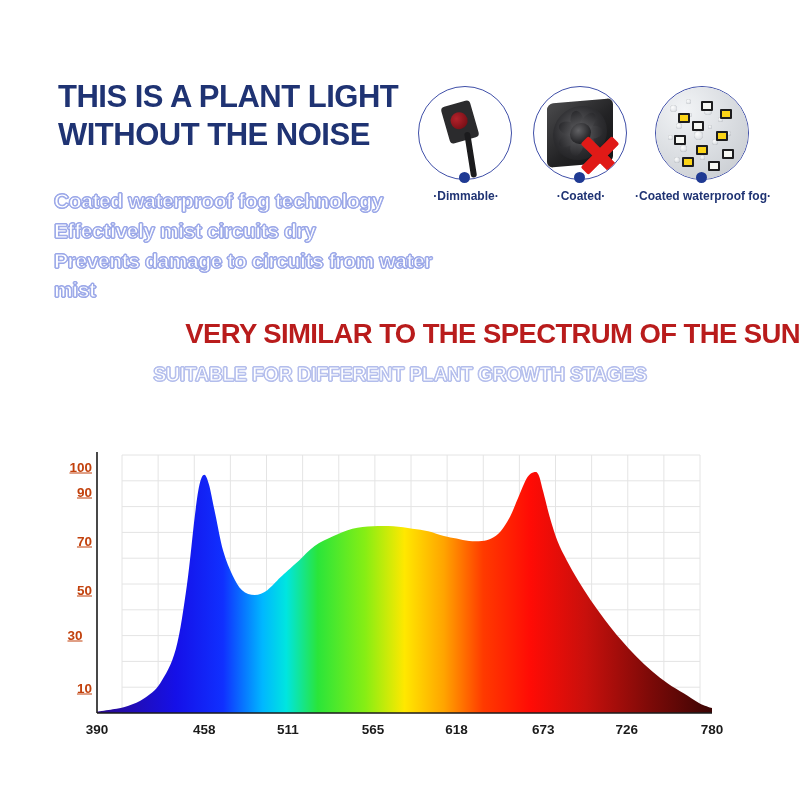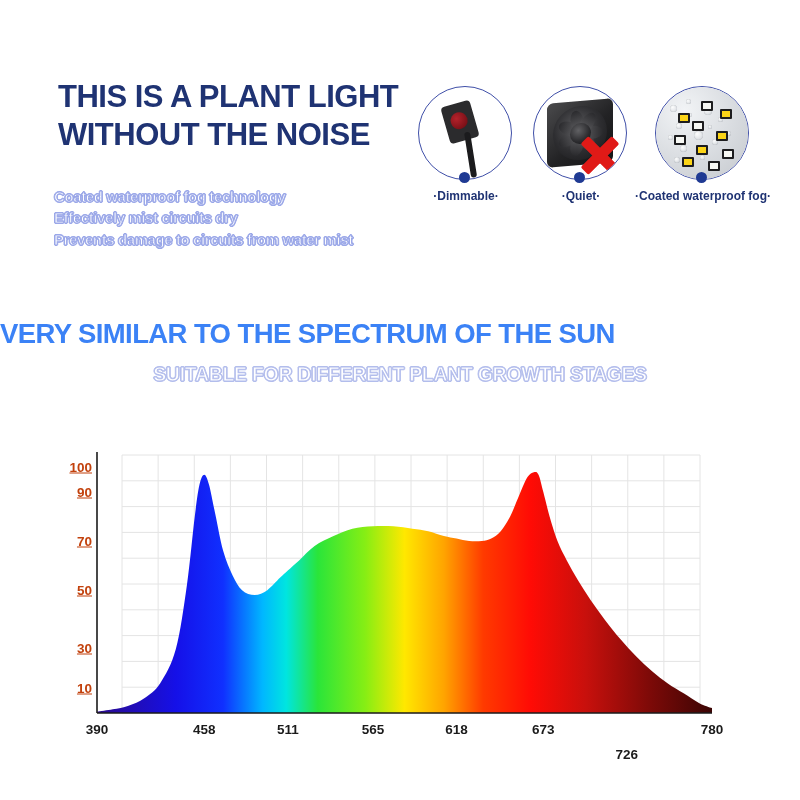--- a/index.html
+++ b/index.html
@@ -29,21 +29,21 @@
     white-space: pre-line;
   }
 
   #feature-lines {
     position: absolute;
     left: 54px;
     top: 186px;
     width: 400px;
   }
   .feature-line {
-    font-size: 15px;
+    font-size: 21px;
     font-weight: 700;
     line-height: 1.42;
     letter-spacing: -0.4px;
     color: #ffffff;
     -webkit-text-stroke: 1px #9aa7e8;
     text-shadow:
       -1px 0 #9aa7e8, 1px 0 #9aa7e8,
       0 -1px #9aa7e8, 0 1px #9aa7e8;
   }
 
@@ -203,25 +203,25 @@
     box-sizing: border-box;
   }
   .led-chip.white { background: #f7f8f4; }
 
   
   #spectrum-title {
     position: absolute;
     left: 0;
     top: 318px;
     width: 800px;
-    text-align: left;
+    text-align: right;
     font-size: 27.5px;
     font-weight: 700;
     letter-spacing: -0.6px;
-    color: #3b82f6;
+    color: #b91c1c;
   }
   #spectrum-subtitle {
     position: absolute;
     left: 0;
     top: 363px;
     width: 800px;
     text-align: center;
     font-size: 19.5px;
     font-weight: 700;
     letter-spacing: -0.3px;
@@ -310,21 +310,21 @@
         <div class="fan-blade" style="transform:rotate(306deg)"></div>
         <div class="fan-hub"></div>
       </div>
     </div>
     <div class="red-x">
         <span></span>
         <span></span>
       </div>
   </div>
   <div class="icon-dot"></div>
-  <div class="icon-label">·Quiet·</div>
+  <div class="icon-label">·Coated·</div>
 </div>
 
 <div class="icon-badge" id="badge-coated">
   <div class="icon-circle">
     <div class="led-board">
       <div class="droplet" style="left:14px;top:18px;width:7px;height:7px"></div>
       <div class="droplet" style="left:30px;top:12px;width:5px;height:5px"></div>
       <div class="droplet" style="left:48px;top:20px;width:8px;height:8px"></div>
       <div class="droplet" style="left:62px;top:30px;width:5px;height:5px"></div>
       <div class="droplet" style="left:20px;top:36px;width:6px;height:6px"></div>
@@ -407,29 +407,29 @@
           <stop offset="89.74%" stop-color="#7e0a08"></stop>
           <stop offset="100.00%" stop-color="#3b0504"></stop>
         </linearGradient>
       </defs>
       <path d="M 97 281.77142857142854 C 99.62820512820512 281.3619047619047 107.51282051282051 280.3380952380952 112.76923076923077 279.3142857142857 C 118.02564102564104 278.29047619047617 123.28205128205128 277.4714285714286 128.53846153846155 275.62857142857143 C 133.7948717948718 273.7857142857143 139.05128205128207 271.9428571428572 144.30769230769232 268.25714285714287 C 149.56410256410257 264.57142857142856 154.82051282051282 261.7047619047619 160.07692307692307 253.5142857142857 C 165.33333333333331 245.3238095238095 171.3782051282051 235.49523809523808 175.84615384615384 219.1142857142857 C 180.31410256410257 202.73333333333332 183.73076923076923 177.34285714285713 186.8846153846154 155.22857142857143 C 190.03846153846155 133.11428571428573 192.66666666666669 103.21904761904763 194.76923076923077 86.42857142857144 C 196.87179487179486 69.63809523809526 197.92307692307693 61.447619047619064 199.5 54.485714285714295 C 201.07692307692307 47.523809523809526 202.65384615384616 44.657142857142844 204.23076923076923 44.657142857142844 C 205.8076923076923 44.657142857142844 207.12179487179486 47.933333333333344 208.96153846153845 54.485714285714295 C 210.80128205128204 61.038095238095245 212.90384615384616 72.91428571428571 215.26923076923077 83.97142857142856 C 217.6346153846154 95.02857142857141 220.2628205128205 110.59047619047618 223.15384615384613 120.82857142857142 C 226.04487179487177 131.06666666666666 229.46153846153845 138.84761904761905 232.6153846153846 145.4 C 235.76923076923077 151.95238095238096 238.39743589743588 156.86666666666667 242.07692307692307 160.14285714285717 C 245.75641025641025 163.41904761904766 250.48717948717947 165.05714285714288 254.69230769230768 165.05714285714288 C 258.8974358974359 165.05714285714288 263.1025641025641 163.00952380952384 267.3076923076923 160.14285714285717 C 271.51282051282055 157.2761904761905 276.5064102564102 151.13333333333335 279.9230769230769 147.85714285714286 C 283.3397435897436 144.58095238095237 284.6538461538462 143.35238095238094 287.8076923076923 140.48571428571427 C 290.96153846153845 137.6190476190476 294.3782051282051 134.75238095238095 298.8461538461538 130.65714285714284 C 303.31410256410254 126.56190476190476 308.83333333333337 120.0095238095238 314.61538461538464 115.91428571428571 C 320.3974358974359 111.81904761904762 327.2307692307692 108.95238095238095 333.53846153846155 106.08571428571429 C 339.84615384615387 103.21904761904763 345.89102564102564 100.35238095238095 352.46153846153845 98.71428571428572 C 359.03205128205127 97.07619047619049 366.12820512820514 96.66666666666667 372.96153846153845 96.25714285714287 C 379.79487179487177 95.84761904761906 386.89102564102564 95.84761904761906 393.46153846153845 96.25714285714287 C 400.03205128205127 96.66666666666667 406.6025641025641 97.89523809523811 412.38461538461536 98.71428571428572 C 418.16666666666663 99.53333333333333 422.89743589743586 99.94285714285712 428.15384615384613 101.17142857142855 C 433.4102564102564 102.39999999999998 439.1923076923077 104.85714285714286 443.9230769230769 106.08571428571429 C 448.65384615384613 107.31428571428572 452.33333333333337 107.72380952380952 456.53846153846155 108.54285714285714 C 460.7435897435897 109.36190476190477 464.9487179487179 110.5904761904762 469.15384615384613 111 C 473.35897435897436 111.4095238095238 478.0897435897436 111.4095238095238 481.7692307692308 111 C 485.44871794871796 110.5904761904762 488.07692307692315 110.18095238095239 491.2307692307693 108.54285714285714 C 494.3846153846154 106.9047619047619 497.53846153846155 104.85714285714283 500.6923076923077 101.17142857142855 C 503.8461538461538 97.48571428571427 507 92.57142857142858 510.15384615384613 86.42857142857144 C 513.3076923076923 80.2857142857143 516.724358974359 70.86666666666667 519.6153846153846 64.31428571428572 C 522.5064102564103 57.761904761904766 525.1346153846154 50.80000000000002 527.5 47.11428571428573 C 529.8653846153846 43.42857142857144 531.9679487179487 42.6095238095238 533.8076923076924 42.19999999999999 C 535.647435897436 41.79047619047618 536.9615384615385 41.380952380952365 538.5384615384615 44.657142857142844 C 540.1153846153846 47.93333333333332 541.4294871794871 54.89523809523809 543.2692307692307 61.85714285714286 C 545.1089743589744 68.81904761904762 547.2115384615385 78.23809523809526 549.5769230769231 86.42857142857144 C 551.9423076923077 94.61904761904763 554.5705128205128 103.62857142857143 557.4615384615385 111 C 560.3525641025641 118.37142857142857 563.5064102564103 124.10476190476189 566.9230769230769 130.65714285714284 C 570.3397435897435 137.2095238095238 574.0192307692307 143.76190476190476 577.9615384615385 150.31428571428572 C 581.9038461538462 156.86666666666667 586.1089743589744 163.41904761904763 590.5769230769231 169.9714285714286 C 595.0448717948718 176.52380952380955 599.775641025641 183.07619047619048 604.7692307692307 189.62857142857143 C 609.7628205128204 196.1809523809524 615.2820512820513 203.14285714285714 620.5384615384615 209.28571428571428 C 625.7948717948718 215.42857142857142 631.051282051282 221.16190476190476 636.3076923076923 226.4857142857143 C 641.5641025641025 231.80952380952382 646.8205128205128 236.72380952380954 652.0769230769231 241.22857142857143 C 657.3333333333334 245.73333333333332 662.5897435897435 249.82857142857142 667.8461538461538 253.5142857142857 C 673.1025641025641 257.2 678.3589743589744 260.06666666666666 683.6153846153846 263.34285714285716 C 688.8717948717949 266.61904761904765 694.6538461538462 270.7142857142857 699.3846153846154 273.1714285714286 C 704.1153846153845 275.62857142857143 709.8974358974359 277.26666666666665 712 278.0857142857143 L 712 283 L 97 283 Z" fill="url(#specgrad)"></path>
       <line x1="97" y1="22" x2="97" y2="283" stroke="#1b1b1b" stroke-width="1.6"></line>
       <line x1="97" y1="283" x2="712" y2="283" stroke="#1b1b1b" stroke-width="1.6"></line>
     </svg>
   <div id="y-axis-labels">
       <div class="y-tick" style="top: 258.429px;">10</div>
-      <div class="y-tick" style="top: 218px;">30</div>
+      <div class="y-tick" style="top: 205px; text-align: center;">30</div>
       <div class="y-tick" style="top: 160.143px;">50</div>
       <div class="y-tick" style="top: 111px;">70</div>
       <div class="y-tick" style="top: 61.8571px;">90</div>
       <div class="y-tick" style="top: 37.2857px;">100</div>
     </div>
   <div id="x-axis-labels">
       <div class="x-tick" style="left: 97px; text-align: center;">390</div>
       <div class="x-tick" style="left: 204.231px;">458</div>
       <div class="x-tick" style="left: 287.808px;">511</div>
       <div class="x-tick" style="left: 372.962px;">565</div>
       <div class="x-tick" style="left: 456.538px; text-align: center;">618</div>
       <div class="x-tick" style="left: 543.269px;">673</div>
-      <div class="x-tick" style="left: 626.846px; margin-top: 25px;">726</div>
+      <div class="x-tick" style="left: 626.846px;">726</div>
       <div class="x-tick" style="left: 712px;">780</div>
     </div>
 </div>
 
 </body></html>

